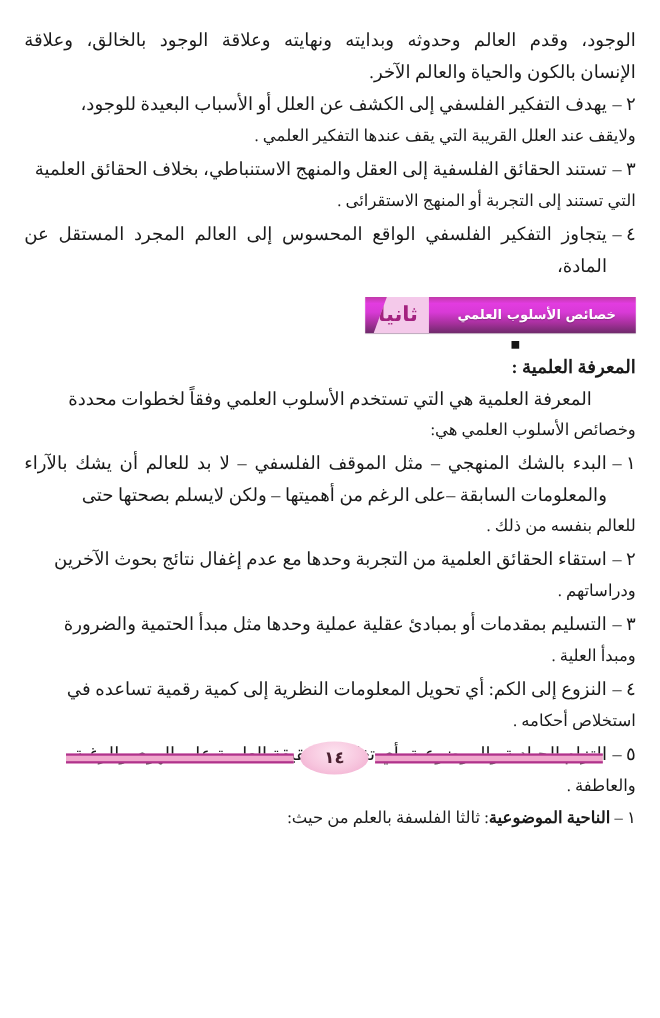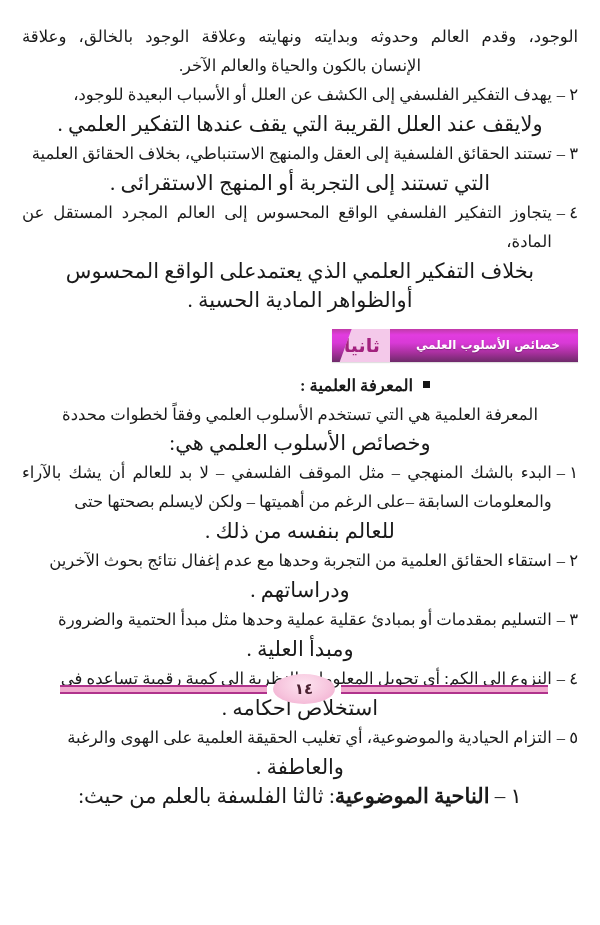--- a/index.html
+++ b/index.html
@@ -43,39 +43,39 @@
   .list-body {
     flex: 1 1 auto;
     font-size: 16.5px;
     line-height: 29px;
     text-align: justify;
     text-align-last: right;
     direction: rtl;
   }
 
   .cont-line {
-    font-size: 21px;
-    line-height: 29px;
-    text-align: center;
+    font-size: 15px;
+    line-height: 29px;
+    text-align: right;
     direction: rtl;
   }
 
   
   .top-block { padding-top: 22px; }
   .top-line-1 {
     font-size: 16.5px;
     line-height: 29px;
     text-align: justify;
     text-align-last: justify;
     direction: rtl;
   }
   .top-line-2 {
     font-size: 16.5px;
     line-height: 29px;
-    text-align: center;
+    text-align: right;
     direction: rtl;
   }
 
   
   .banner-wrap {
     display: flex;
     justify-content: flex-start;
     margin: 14px 0 10px 0;
   }
   .banner {
@@ -114,21 +114,21 @@
     font-size: 12px;
     line-height: 33px;
     padding: 0 18px 0 26px;
     white-space: nowrap;
     text-shadow: 0 1px 1px rgba(0,0,0,0.25);
   }
 
   
   .bullet-head {
     display: flex;
-    flex-direction: row;
+    flex-direction: column;
     align-items: baseline;
     justify-content: center;
     margin: 2px 0 0 0;
     padding-left: 130px;
   }
   .bullet-sq {
     width: 7px;
     height: 7px;
     background: #161616;
     display: inline-block;
@@ -216,21 +216,20 @@
     <div class="list-item">
       <span class="list-num">٣ –</span>
       <span class="list-body">تستند الحقائق الفلسفية إلى العقل والمنهج الاستنباطي، بخلاف الحقائق العلمية</span>
     </div>
     <div class="cont-line">التي تستند إلى التجربة أو المنهج الاستقرائى .</div>
 
     <div class="list-item">
       <span class="list-num">٤ –</span>
       <span class="list-body">يتجاوز التفكير الفلسفي الواقع المحسوس إلى العالم المجرد المستقل عن المادة،</span>
     </div>
-    <div class="cont-line">بخلاف التفكير العلمي الذي يعتمدعلى الواقع المحسوس أوالظواهر المادية الحسية .</div>
 
   </div>
 
   <div class="banner-wrap">
     <div class="banner">
       <div class="ordinal">ثانيا</div>
       <div class="banner-title">خصائص الأسلوب العلمي</div>
     </div>
   </div>
 

